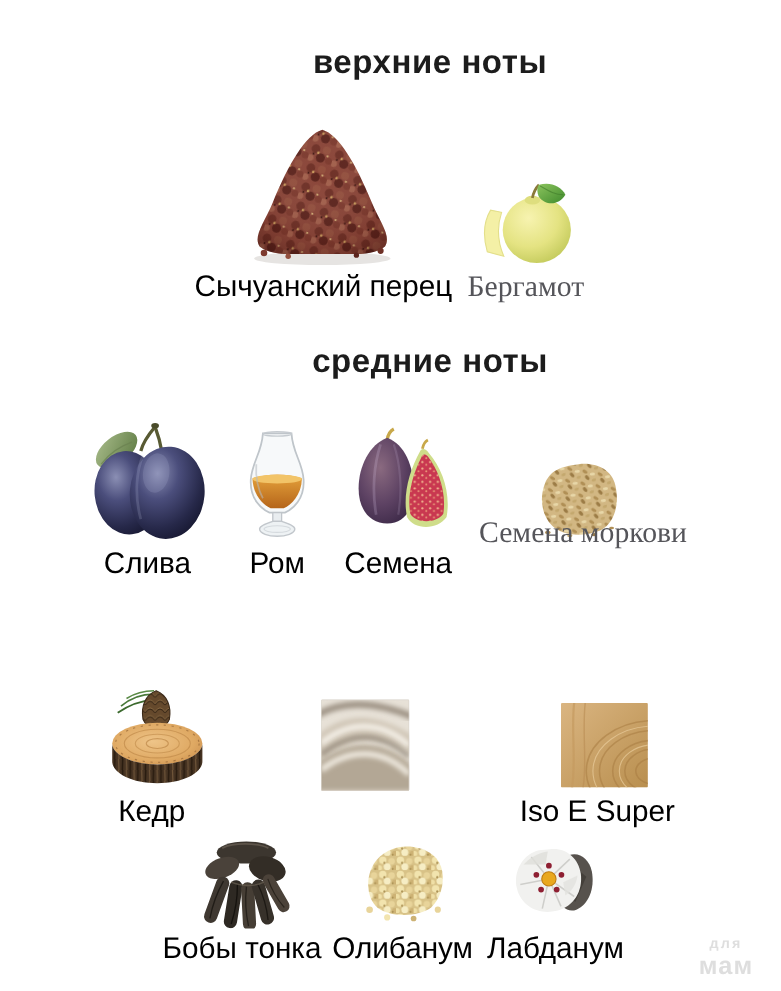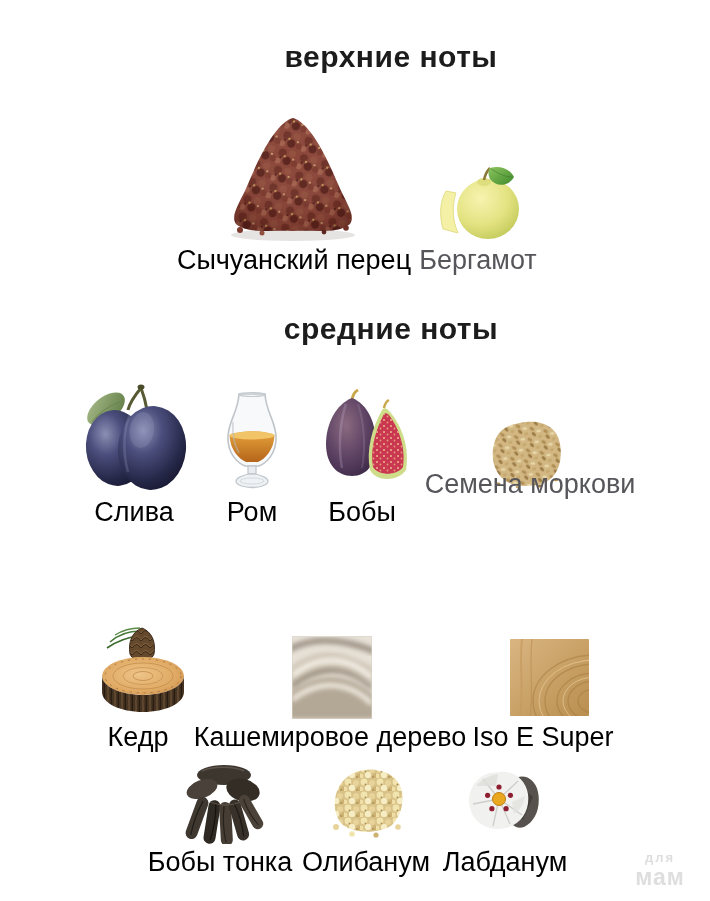--- a/index.html
+++ b/index.html
@@ -10,21 +10,21 @@
   .heading{
     position:absolute;left:0;width:710px;text-align:center;
     font-size:30px;font-weight:700;color:#1c1c1c;line-height:1;
     letter-spacing:0.5px;
     padding-left:36px;
   }
   .label{
     position:absolute;transform:translateX(-50%);white-space:nowrap;
     font-size:27px;color:#000000;line-height:1.05;
   }
-  .label--muted{color:#55555a;}
+  .label--muted{color:#55555a;font-family:Liberation Serif, serif;}
   .photo{position:absolute;}
   .photo svg{display:block;}
   .watermark{
     position:absolute;left:615px;top:851px;width:90px;text-align:center;
     color:#dedede;font-weight:700;line-height:1;
   }
   .watermark .wm1{font-size:13px;letter-spacing:2px;display:block;text-align:center;}
   .watermark .wm2{font-size:23px;letter-spacing:1px;display:block;margin-top:2px;}
 </style>
 </head>
@@ -174,21 +174,21 @@
       <path d="M38,4 C55,2 70,10 72,26 C75,42 70,58 58,64 C44,70 24,70 14,60 C4,50 2,34 8,20 C14,8 24,6 38,4 Z" fill="url(#cseed)"></path>
       <ellipse cx="10" cy="66" rx="2.6" ry="1.4" fill="#b08f55"></ellipse>
       <ellipse cx="30" cy="69" rx="2.4" ry="1.3" fill="#c4a86e"></ellipse>
       <ellipse cx="52" cy="68" rx="2.6" ry="1.4" fill="#9c7c46"></ellipse>
       <ellipse cx="68" cy="62" rx="2.2" ry="1.2" fill="#b08f55"></ellipse>
     </svg>
   </div>
 
   <div class="label" style="left:134px;top:498px">Слива</div>
   <div class="label" style="left:252px;top:498px">Ром</div>
-  <div class="label" style="left:362px;top:498px">Бобы</div>
+  <div class="label" style="left:362px;top:498px">Семена</div>
   <div class="label label--muted" style="left:530px;top:470px">Семена моркови</div>
 
 
   <div class="photo" style="left:96px;top:620px">
     <svg width="95" height="97" viewBox="0 0 95 97" xmlns="http://www.w3.org/2000/svg">
       <defs>
         <radialGradient id="woodtop" cx="45%" cy="45%" r="65%">
           <stop offset="0%" stop-color="#eec488"></stop>
           <stop offset="70%" stop-color="#dfa963"></stop>
           <stop offset="100%" stop-color="#cd9250"></stop>
@@ -265,21 +265,20 @@
           <ellipse cx="85" cy="62" rx="32" ry="24"></ellipse>
         </g>
         <path d="M12,0 C9,25 14,52 10,77" stroke="#c49a60" stroke-width="2" fill="none" opacity="0.7"></path>
         <path d="M22,0 C19,28 24,55 20,77" stroke="#b98c54" stroke-width="1.3" fill="none" opacity="0.6"></path>
         <rect width="79" height="77" fill="none" stroke="#c7a univ66" stroke-width="0"></rect>
       </g>
     </svg>
   </div>
 
   <div class="label" style="left:138px;top:723px">Кедр</div>
-  <div class="label" style="left:330px;top:723px">Кашемировое дерево</div>
   <div class="label" style="left:543px;top:723px">Iso E Super</div>
 
   <div class="photo" style="left:180px;top:762px">
     <svg width="86" height="82" viewBox="0 0 86 82" xmlns="http://www.w3.org/2000/svg">
       <ellipse cx="44" cy="13" rx="27" ry="10" fill="#3c362f"></ellipse>
       <path d="M22,9 C32,4 54,4 64,9" stroke="#5d544a" stroke-width="1.6" fill="none"></path>
       <ellipse cx="22" cy="27" rx="16" ry="9" fill="#4a423a" transform="rotate(-20 22 27)"></ellipse>
       <ellipse cx="63" cy="28" rx="17" ry="11" fill="#332d26" transform="rotate(15 63 28)"></ellipse>
       <g transform="translate(17,56) rotate(20)">
         <rect x="-6" y="-22" width="12" height="44" rx="6" fill="#3f3831"></rect>

